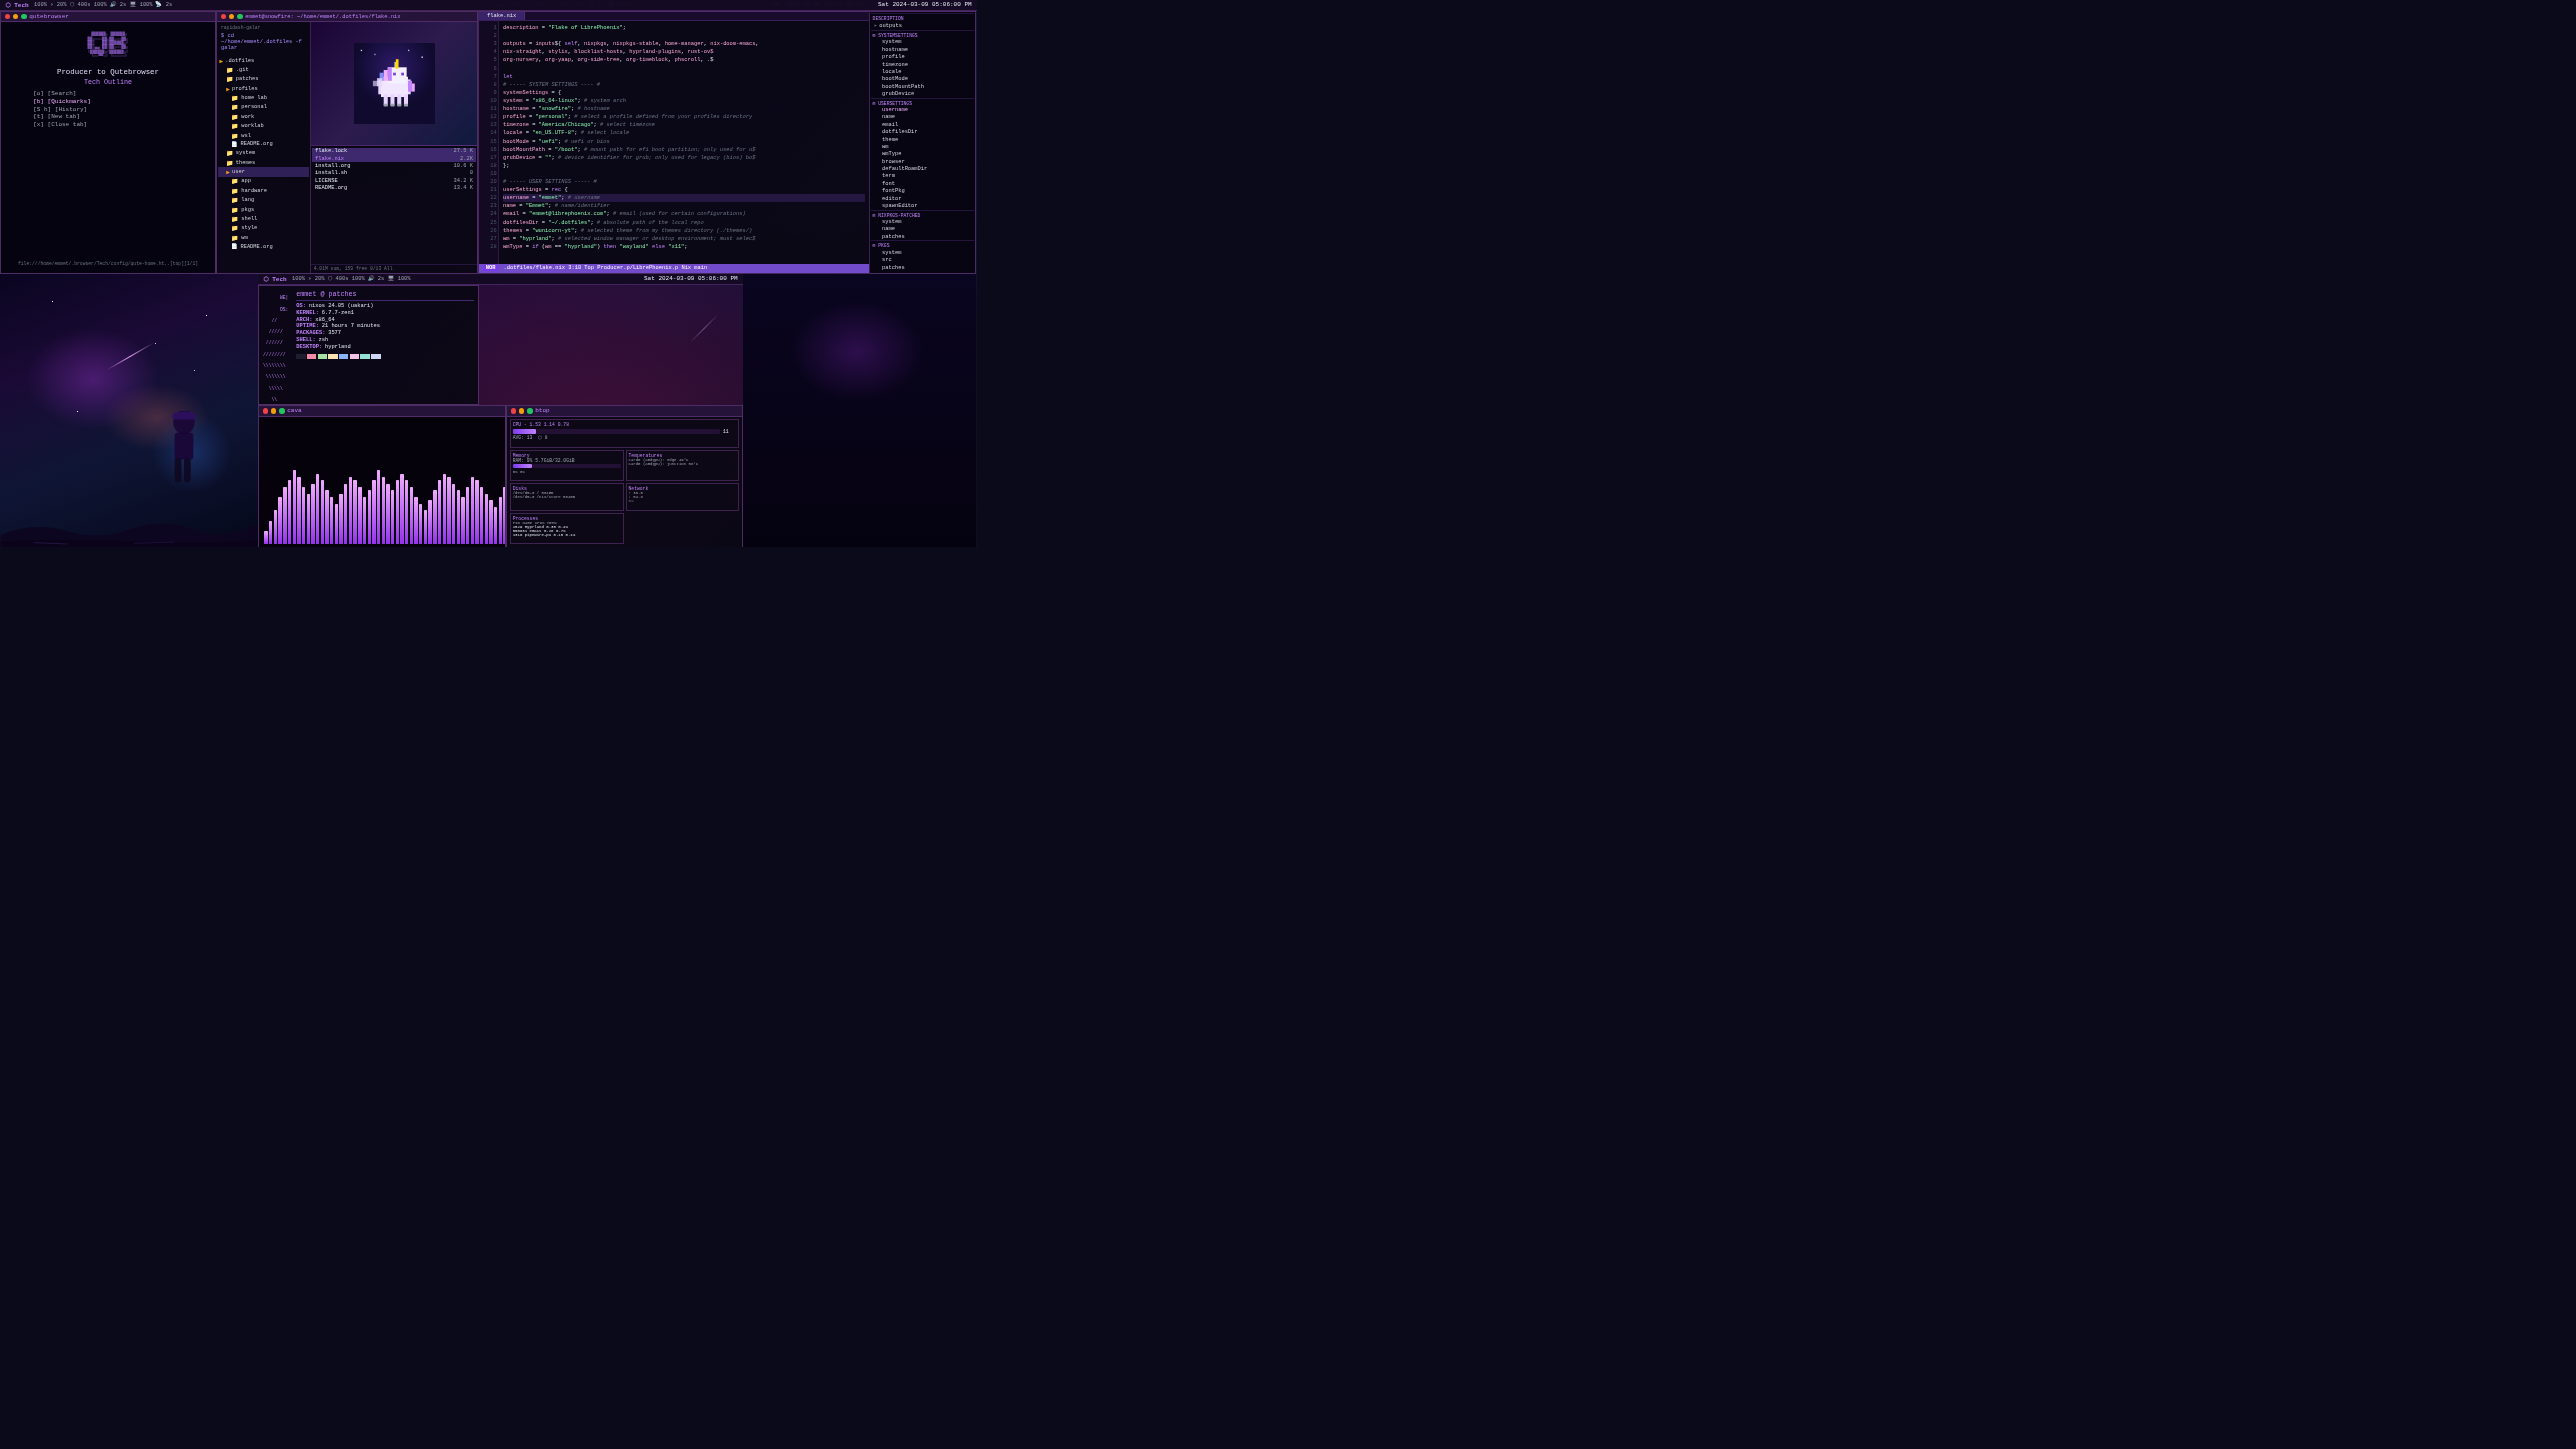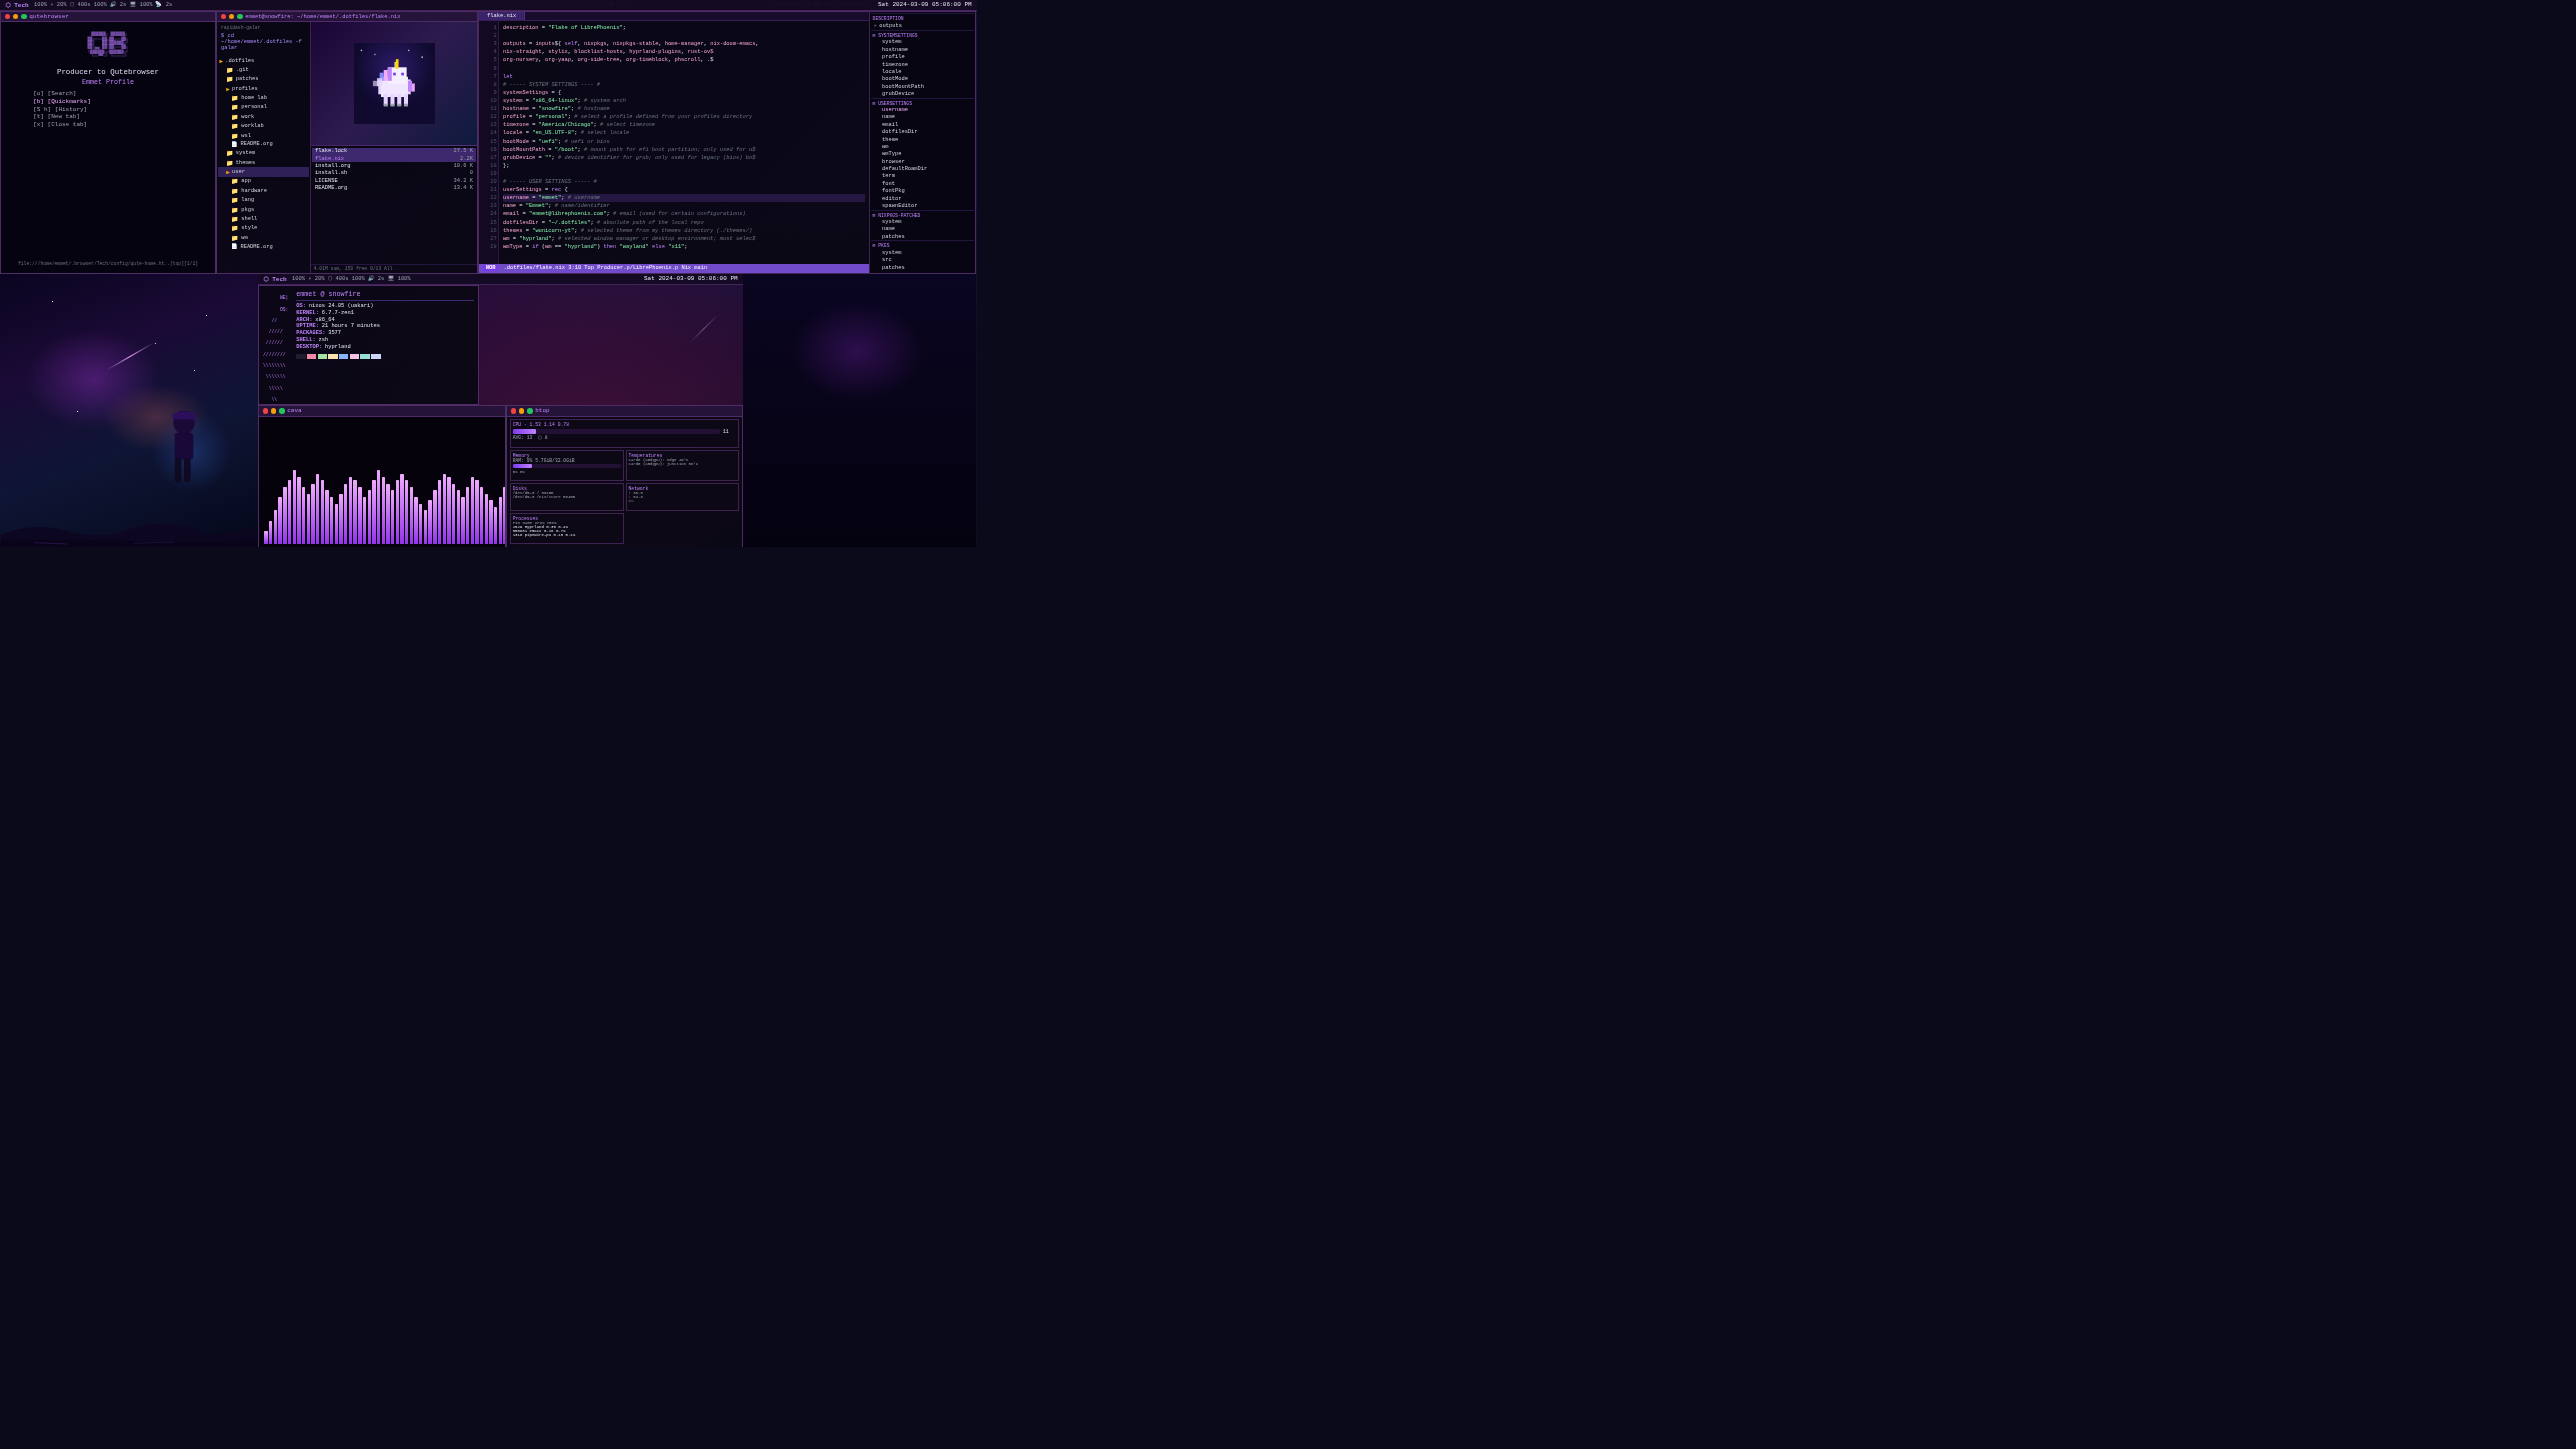--- a/index.html
+++ b/index.html
@@ -342,21 +342,21 @@
   <div class="browser-content">
     <div class="browser-ascii">
  ██████╗ ██████╗
 ██╔═══██╗██╔══██╗
 ██║   ██║██████╔╝
 ██║▄▄ ██║██╔══██╗
 ╚██████╔╝██████╔╝
  ╚══▀▀═╝ ╚═════╝
     </div>
     <div class="browser-welcome">Producer to Qutebrowser</div>
-    <div class="browser-profile">Emmet Profile</div>
+    <div class="browser-profile">Tech Outline</div>
     <div style="width:100%;padding:0 13.4px;">
       <div class="browser-menu-item">[o] [Search]</div>
       <div class="browser-menu-item active">[b] [Quickmarks]</div>
       <div class="browser-menu-item">[S h] [History]</div>
       <div class="browser-menu-item">[t] [New tab]</div>
       <div class="browser-menu-item">[x] [Close tab]</div>
     </div>
     <div class="browser-url">file:///home/emmet/.browser/Tech/config/qute-home.ht..[top][1/1]</div>
   </div>
 </div>
@@ -738,21 +738,21 @@
    //<br>
   /////<br>
  //////<br>
 ////////<br>
 \\\\\\\\<br>
  \\\\\\\<br>
   \\\\\<br>
    \\<br>
     </div>
     <div class="neofetch-info">
-      <div style="color:#c084fc;font-size:6.7px;margin-bottom:2.7px;">emmet @ snowfire</div>
+      <div style="color:#c084fc;font-size:6.7px;margin-bottom:2.7px;">emmet @ patches</div>
       <div style="border-bottom:0.7px solid rgba(139,92,246,0.4);margin-bottom:2px;"></div>
       <div class="neofetch-row">
         <span class="neofetch-key">OS:</span>
         <span class="neofetch-val">nixos 24.05 (uakari)</span>
       </div>
       <div class="neofetch-row">
         <span class="neofetch-key">KERNEL:</span>
         <span class="neofetch-val">6.7.7-zen1</span>
       </div>
       <div class="neofetch-row">

